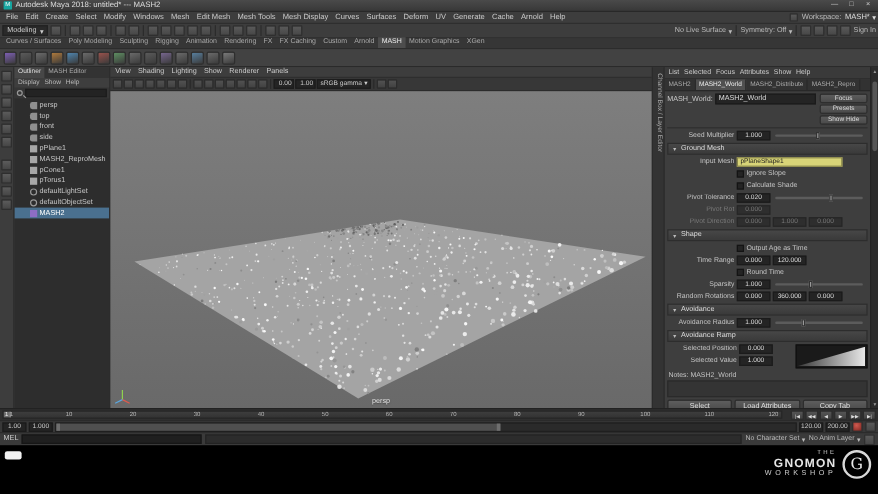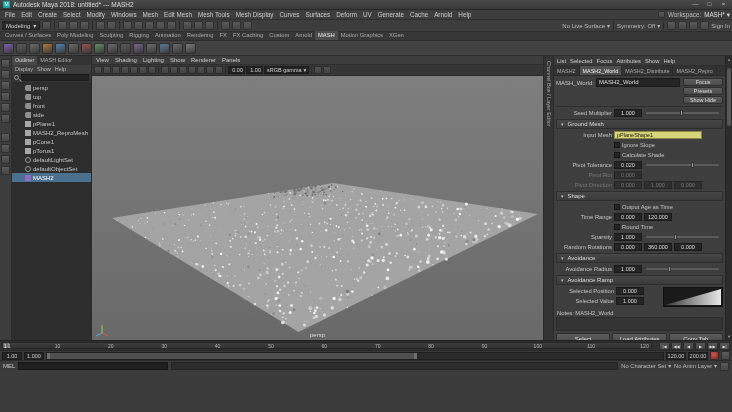--- a/index.html
+++ b/index.html
@@ -1459,14 +1459,25 @@
       <span style="display:flex;gap:2px;">
         <span>No Anim Layer</span>
         <span>▾</span>
       </span>
       <span style="display:flex;gap:2px;" id="cmd-icons">
           <div class="sicon"></div>
         </span>
     </span>
   </div>
 
+  <div class="bottombar">
+    <div class="pill"></div>
+    <div class="logo">
+      <div class="logo-text">
+        <div class="l1">THE</div>
+        <div class="l2">GNOMON</div>
+        <div class="l3">WORKSHOP</div>
+      </div>
+      <div class="logo-circle">G</div>
+    </div>
+  </div>
 
 </div>
 
 </body></html>

